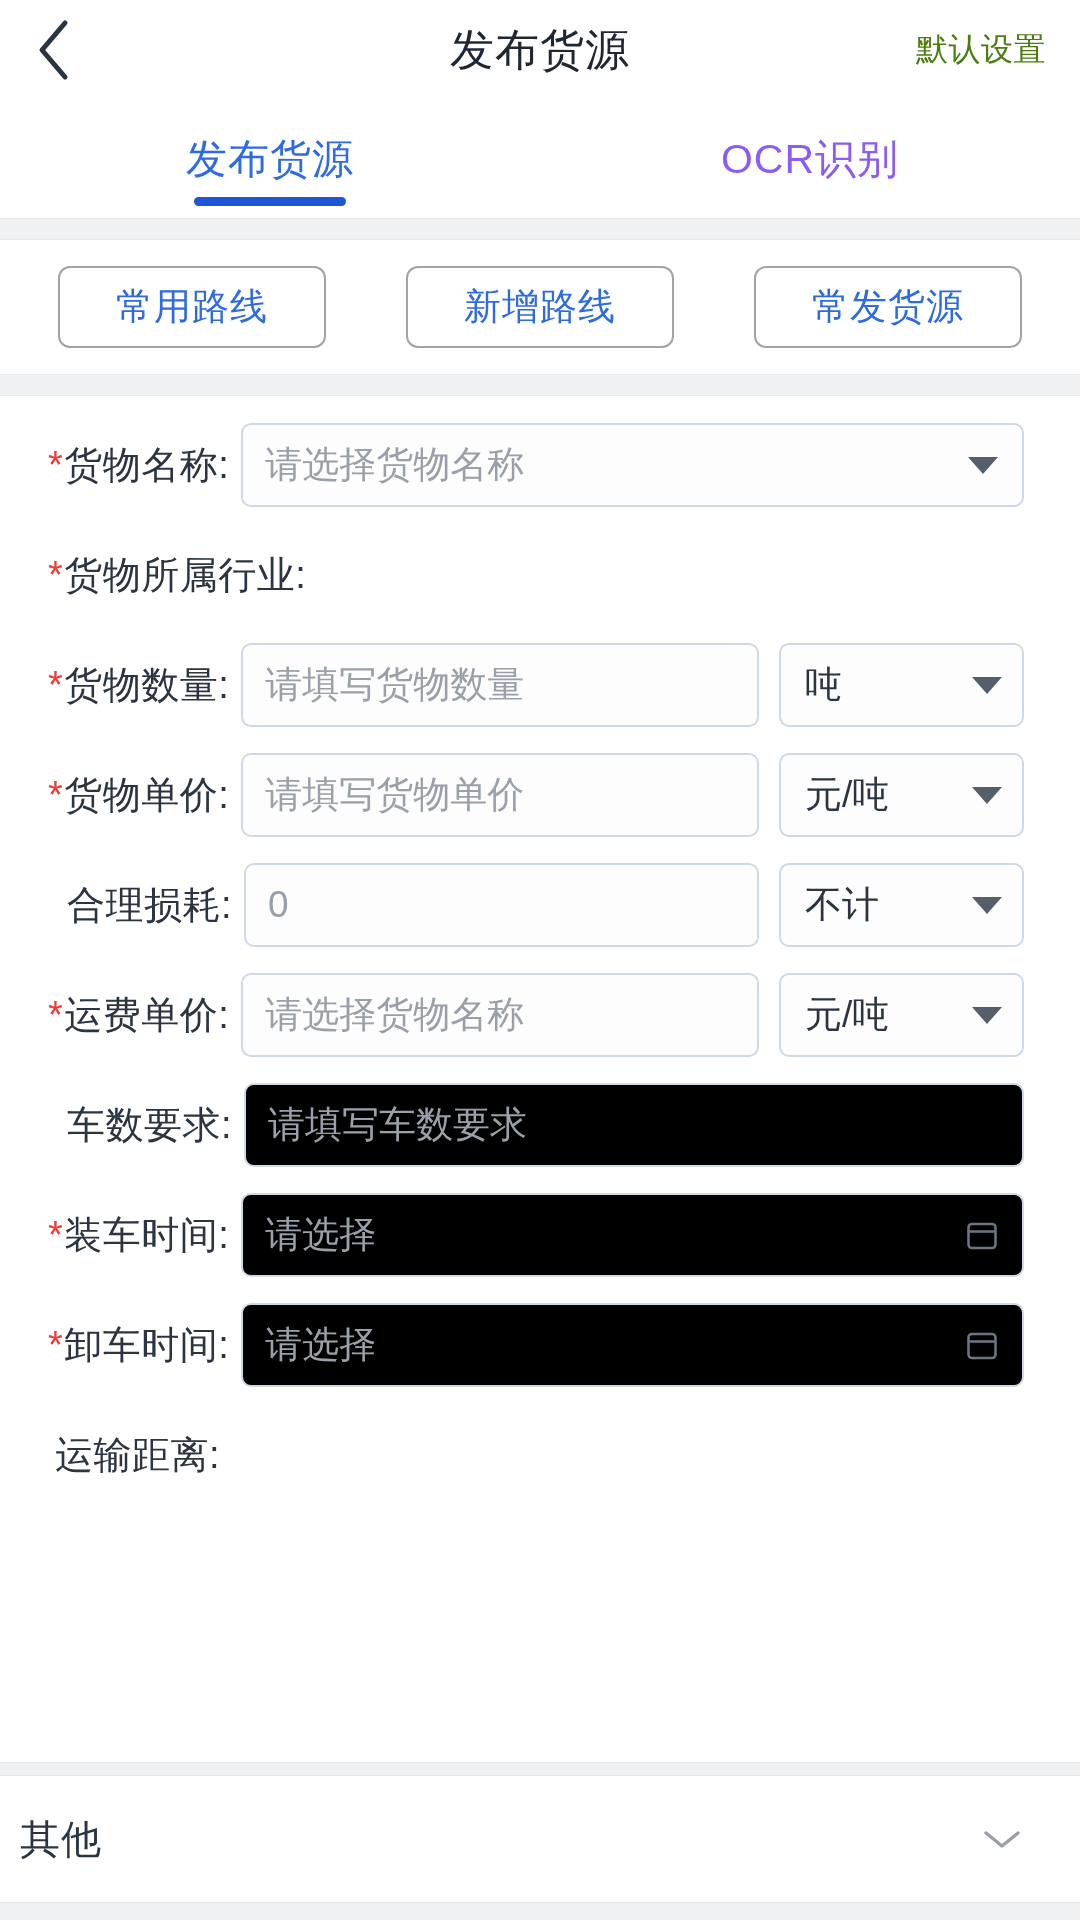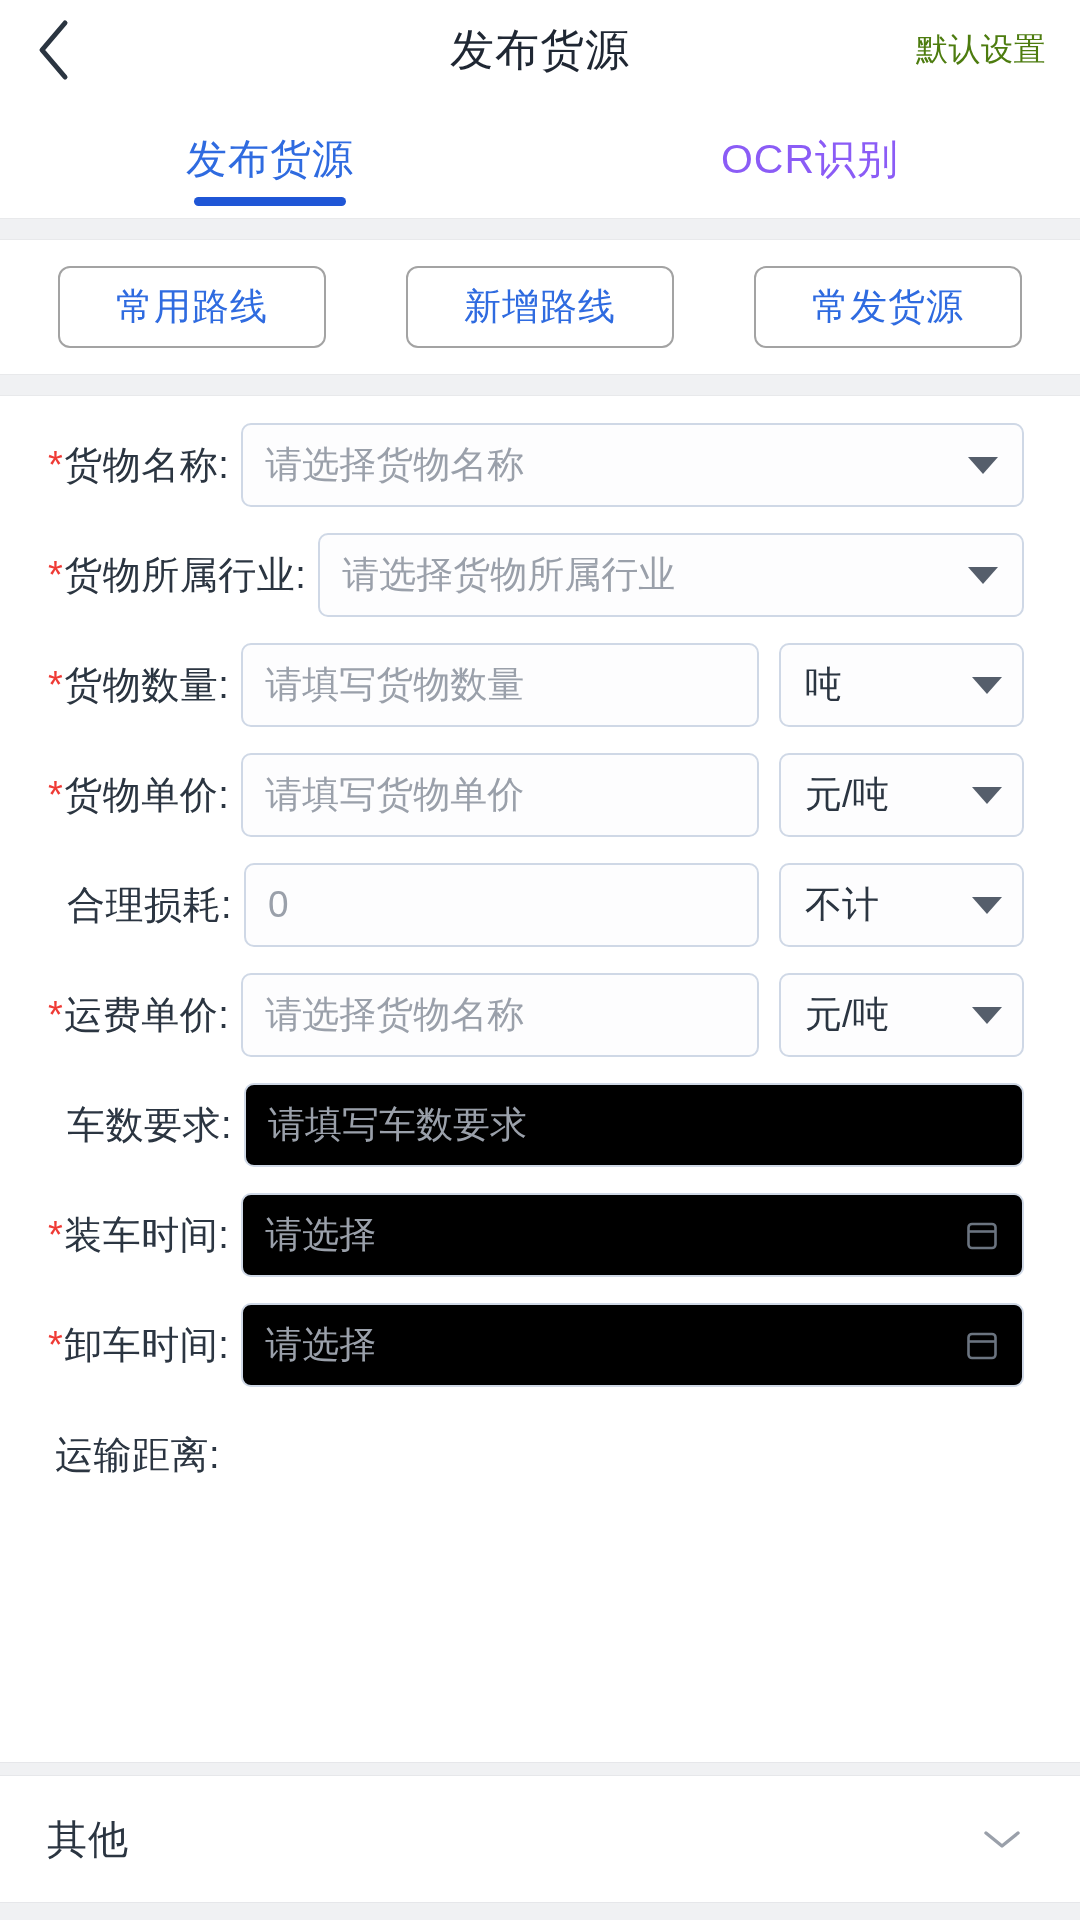--- a/index.html
+++ b/index.html
@@ -235,21 +235,21 @@
   .section-sep {
     height: 14px;
     background: #f0f1f3;
     border-top: 1px solid #e6e7ea;
     border-bottom: 1px solid #e6e7ea;
   }
   .accordion {
     height: 126px;
     display: flex;
     align-items: center;
-    padding: 0 56px 0 47px;
+    padding: 0 56px 0 20px;
     background: #ffffff;
     cursor: pointer;
   }
   .accordion-label {
     font-size: 40px;
     color: #2b3541;
     letter-spacing: 1px;
   }
   .accordion-chev {
     margin-left: auto;
@@ -318,28 +318,20 @@
             <path d="M2 3 L32 3 L17 20 Z" fill="#555e6b"></path>
           </svg>
         </span>
       </div>
     </div>
 
     <div class="field-row">
       <div class="field-label">
         <span class="req-star">*</span>
           <span>货物所属行业:</span>
-      </div>
-      <div class="control select">
-        <span class="ph">请选择货物所属行业</span>
-        <span class="caret">
-          <svg width="34" height="22" viewBox="0 0 34 22" aria-hidden="true">
-            <path d="M2 3 L32 3 L17 20 Z" fill="#555e6b"></path>
-          </svg>
-        </span>
       </div>
     </div>
 
     <div class="field-row">
       <div class="field-label">
         <span class="req-star">*</span>
           <span>货物数量:</span>
       </div>
       <div class="control">
         <span class="ph">请填写货物数量</span>

